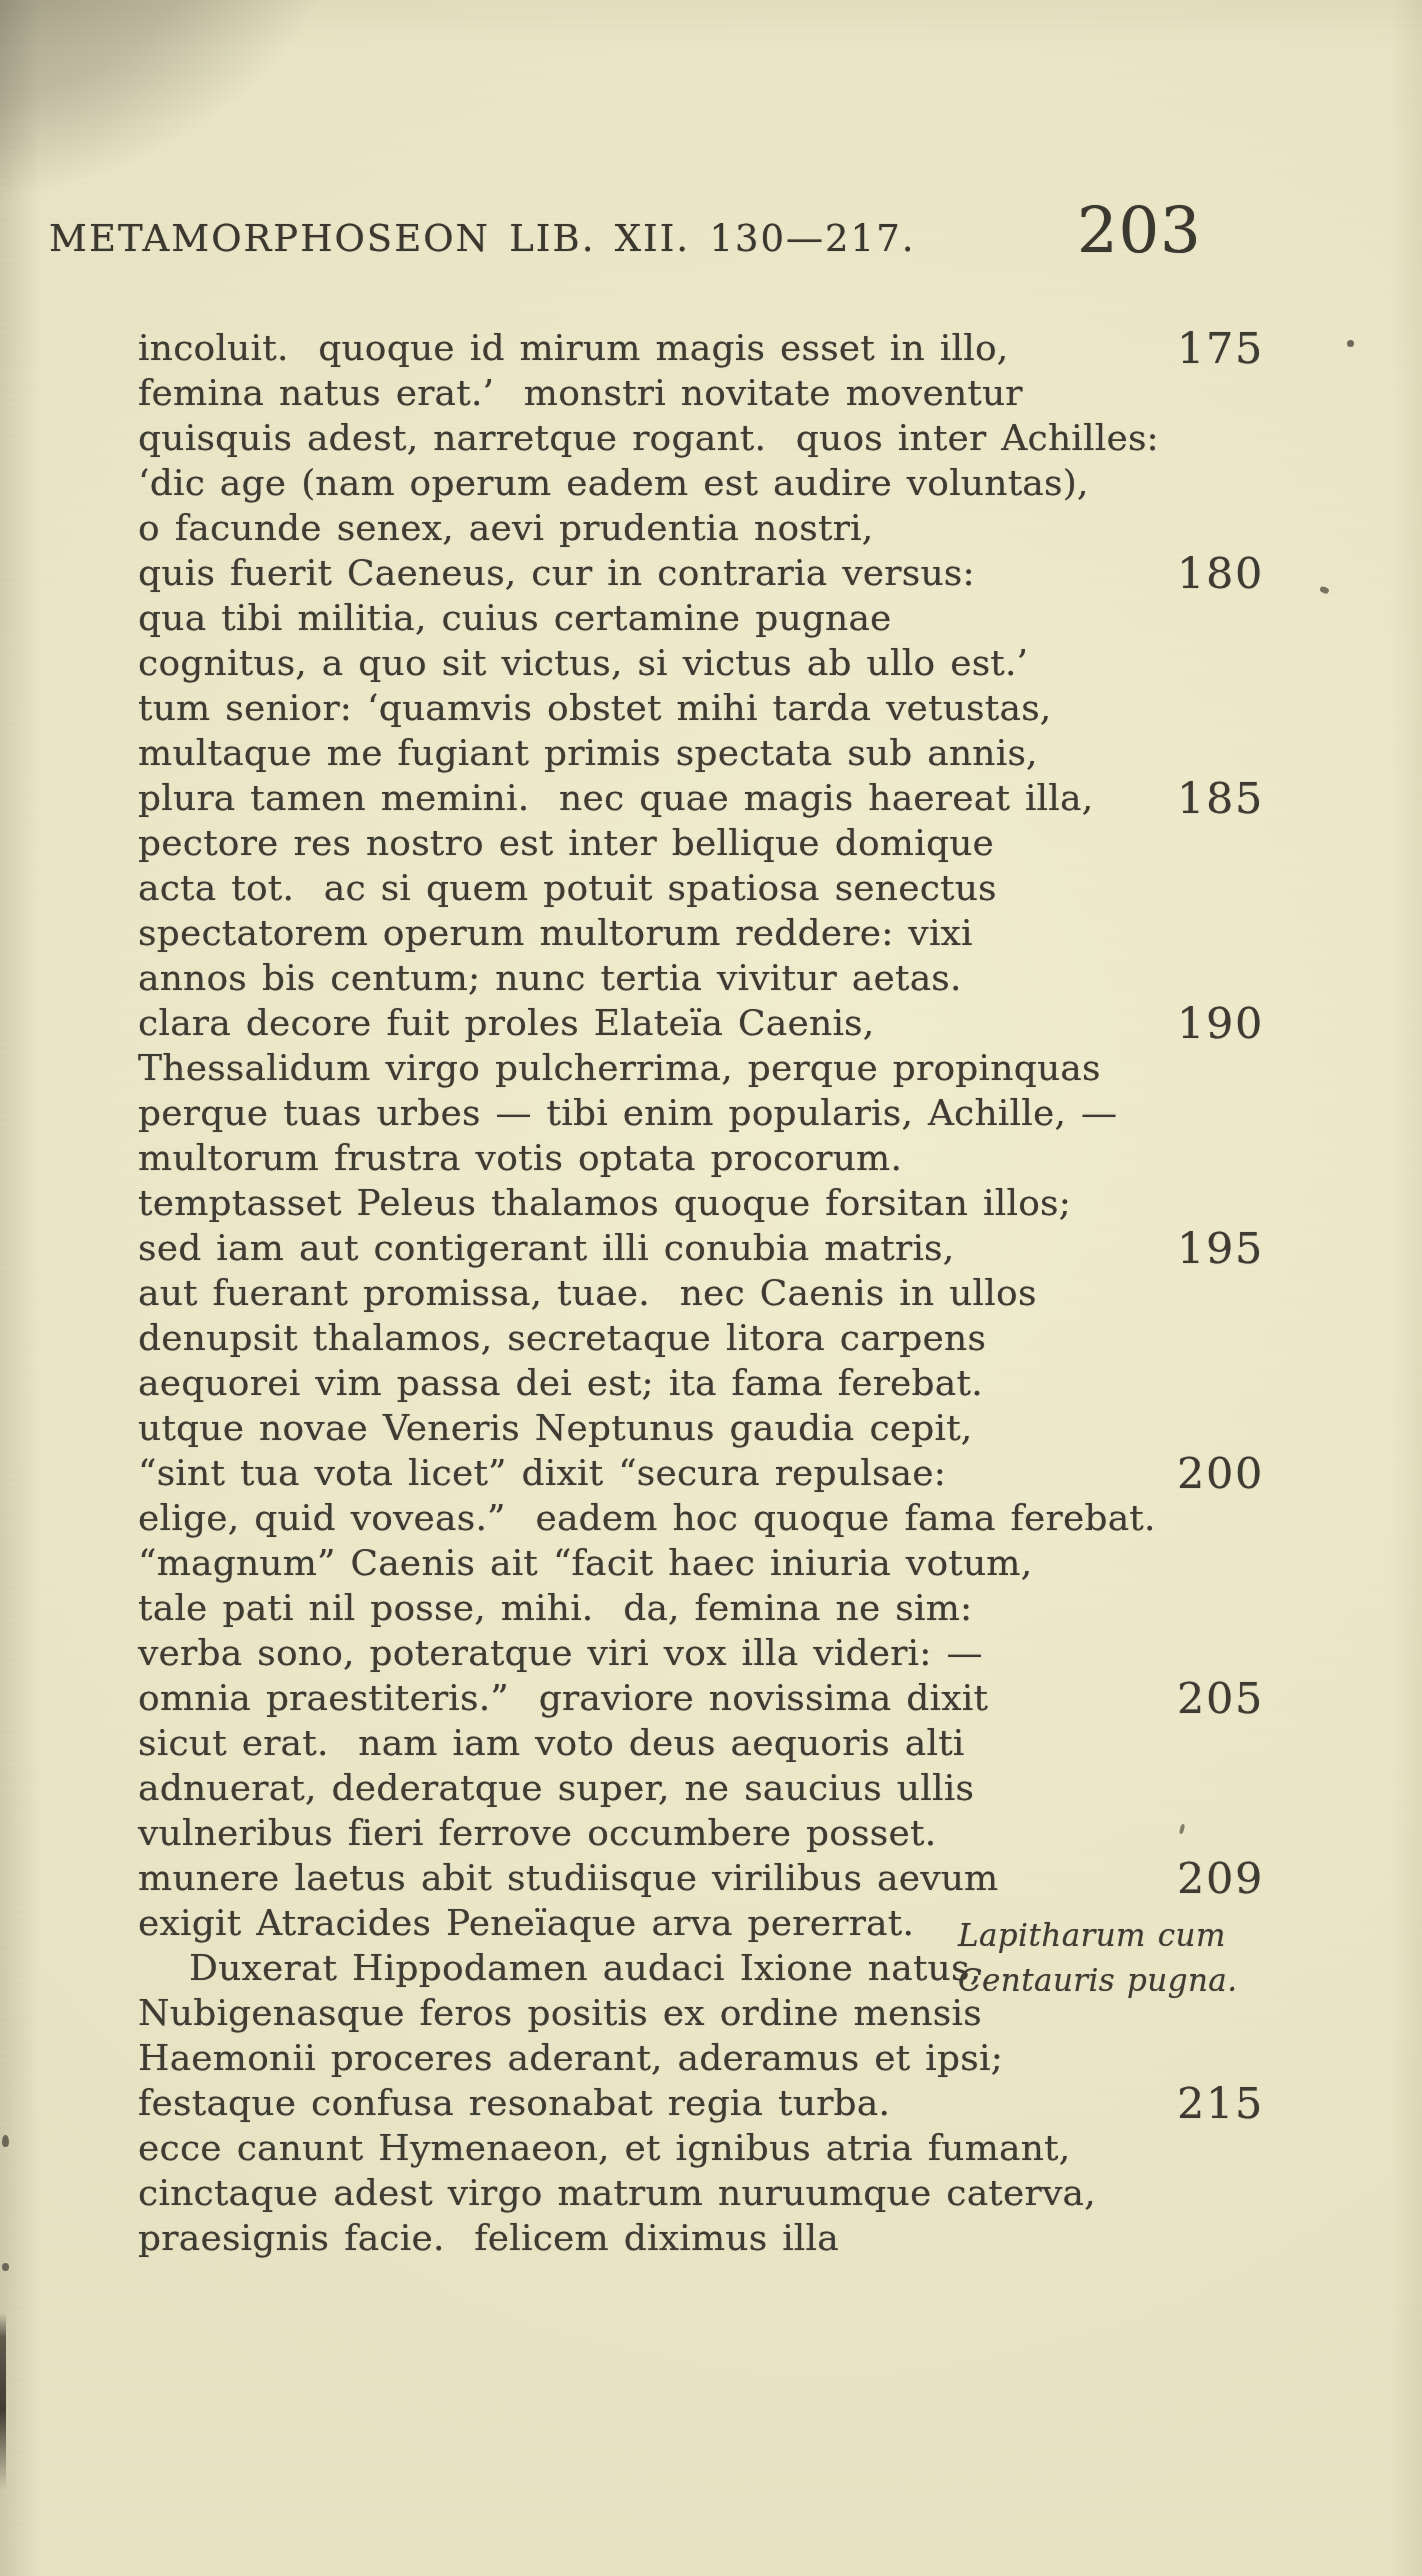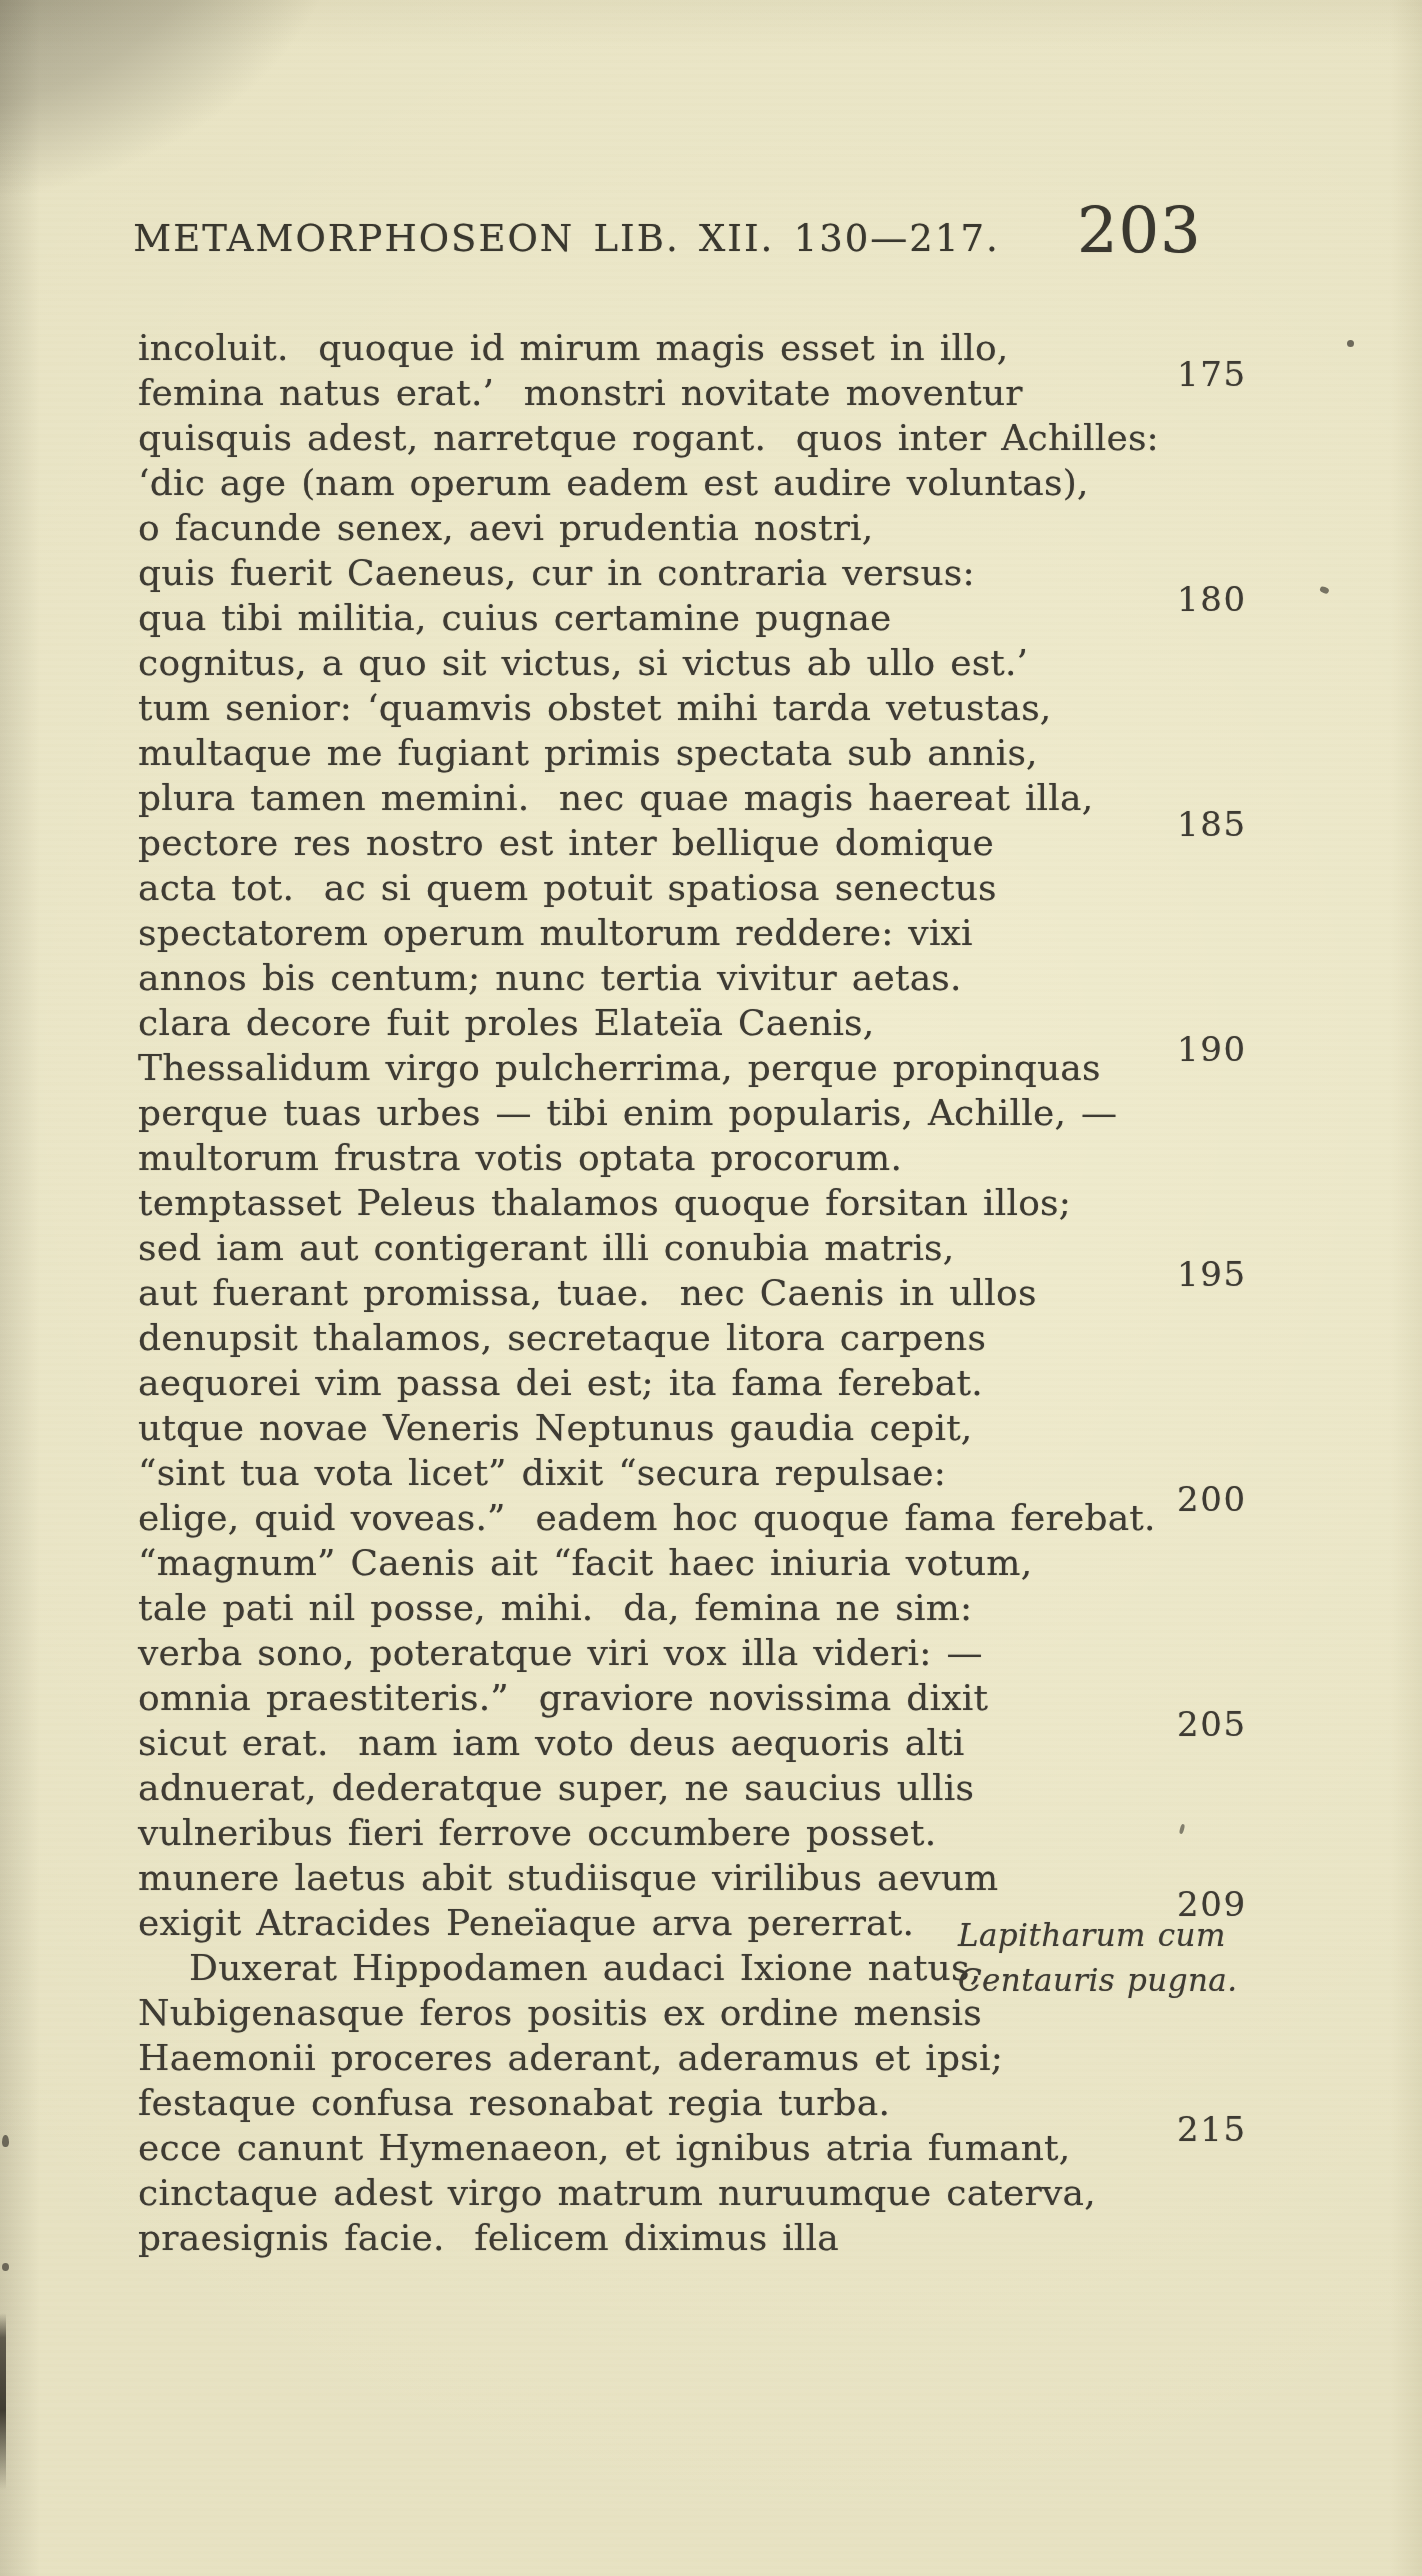--- a/index.html
+++ b/index.html
@@ -23,42 +23,42 @@
     background:radial-gradient(ellipse 589px 429px at -87px -111px,
       rgba(62,58,48,0.52), rgba(62,58,48,0.24) 52%, rgba(62,58,48,0) 74%);
   }
   .texture{
     position:absolute;inset:0;pointer-events:none;opacity:.35;
     background:repeating-linear-gradient(0deg,
       rgba(168,158,120,0.05) 0 3.2px, rgba(255,255,240,0.04) 3.2px 7.2px);
   }
   .running-header{
     position:absolute;left:49px;top:220px;width:1035px;
-    text-align:center;font-size:37px;line-height:1;
+    text-align:left;font-size:37px;line-height:1;
     letter-spacing:2px;word-spacing:5.6px;
     color:#3a382f;text-shadow:0 0 1px rgba(58,56,47,0.55);
     white-space:pre;
   }
   .page-number{
     position:absolute;left:1077px;top:199px;
     font-size:64px;line-height:1;letter-spacing:0.8px;
     color:#3a382f;text-shadow:0 0 1px rgba(58,56,47,0.55);
   }
   .verse{
     position:absolute;left:49px;top:280px;width:1320px;
     font-size:36px;line-height:45px;
     letter-spacing:0.2px;word-spacing:3.2px;
     text-shadow:0 0 1px rgba(62,59,51,0.5);
     white-space:pre;
   }
   .verse-line{position:relative;height:45px;}
   .verse-line.indent{padding-left:51px;}
   .vnum{
     position:absolute;left:1128px;top:0.8px;
-    font-size:34px;line-height:45px;letter-spacing:1.6px;margin-top:26px;
+    font-size:43px;line-height:45px;letter-spacing:1.6px;
   }
   .vnote{
     position:absolute;left:909px;top:-5.6px;
     font-style:italic;font-size:31px;line-height:45px;
     letter-spacing:0.4px;word-spacing:1.6px;white-space:nowrap;margin-top:19px;
   }
   .speck{position:absolute;background:#4a463c;border-radius:50%;}
   .speck.s1{left:1347px;top:340px;width:7.2px;height:7.2px;opacity:.78;}
   .speck.s2{left:1320px;top:587px;width:8.7px;height:5.6px;border-radius:45%;transform:rotate(24deg);opacity:.72;}
   .speck.s3{left:1180px;top:1824px;width:4px;height:10.3px;border-radius:45%;transform:rotate(16deg);opacity:.65;}

